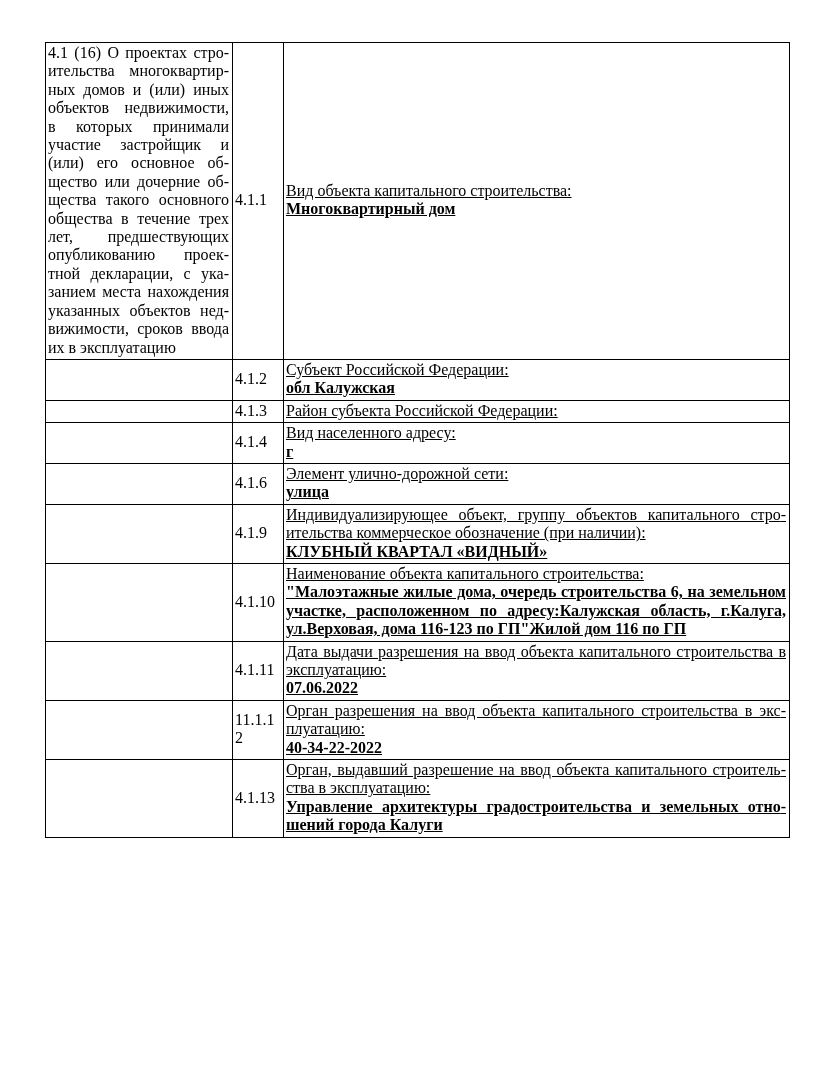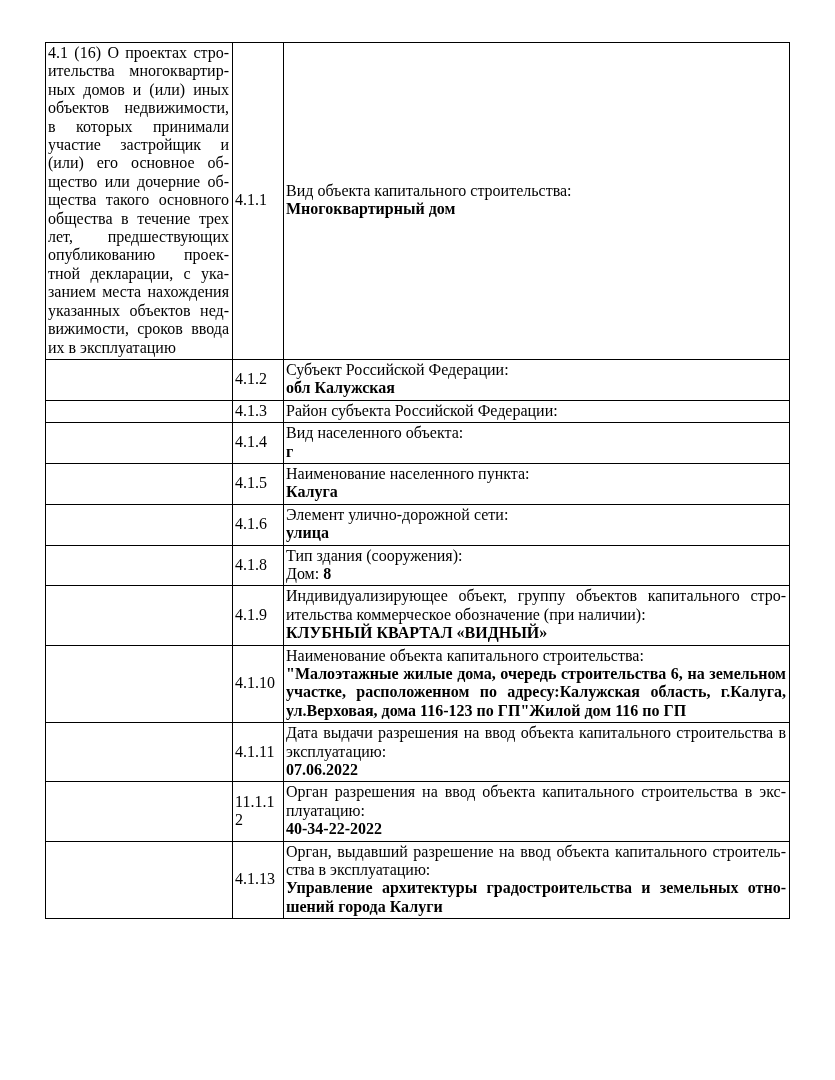--- a/index.html
+++ b/index.html
@@ -34,20 +34,21 @@
     text-align: justify;
     margin-left: 37px;
   }
   td.num {
     vertical-align: middle;
     padding-left: 2px;
     padding-right: 1px;
   }
   td.content {
     text-align: justify;
+    text-decoration: underline;
   }
   .value, .val {
     font-weight: bold;
   }
   .prefix {
     font-weight: normal;
   }
 </style>
 </head>
 <body>
@@ -83,52 +84,36 @@
     <td class="content">
       <div class="label">Район субъекта Российской Федерации:</div>
 
     </td>
   </tr>
 
   <tr>
     <td class="desc"></td>
     <td class="num">4.1.4</td>
     <td class="content">
-      <div class="label">Вид населенного объекта:</div>
+      <div class="label">Вид населенного адресу:</div>
       <div class="value"><span class="prefix"></span><span class="val">г</span></div>
     </td>
   </tr>
 
-  <tr>
-    <td class="desc"></td>
-    <td class="num">4.1.5</td>
-    <td class="content">
-      <div class="label">Наименование населенного пункта:</div>
-      <div class="value"><span class="prefix"></span><span class="val">Калуга</span></div>
-    </td>
-  </tr>
 
   <tr>
     <td class="desc"></td>
     <td class="num">4.1.6</td>
     <td class="content">
       <div class="label">Элемент улично-дорожной сети:</div>
       <div class="value"><span class="prefix"></span><span class="val">улица</span></div>
     </td>
   </tr>
 
 
-  <tr>
-    <td class="desc"></td>
-    <td class="num">4.1.8</td>
-    <td class="content">
-      <div class="label">Тип здания (сооружения):</div>
-      <div class="value"><span class="prefix">Дом: </span><span class="val">8</span></div>
-    </td>
-  </tr>
 
   <tr>
     <td class="desc"></td>
     <td class="num">4.1.9</td>
     <td class="content">
       <div class="label">Индивидуализирующее объект, группу объектов капитального стро­ительства коммерческое обозначение (при наличии):</div>
       <div class="value"><span class="prefix"></span><span class="val">КЛУБНЫЙ КВАРТАЛ «ВИДНЫЙ»</span></div>
     </td>
   </tr>
 

